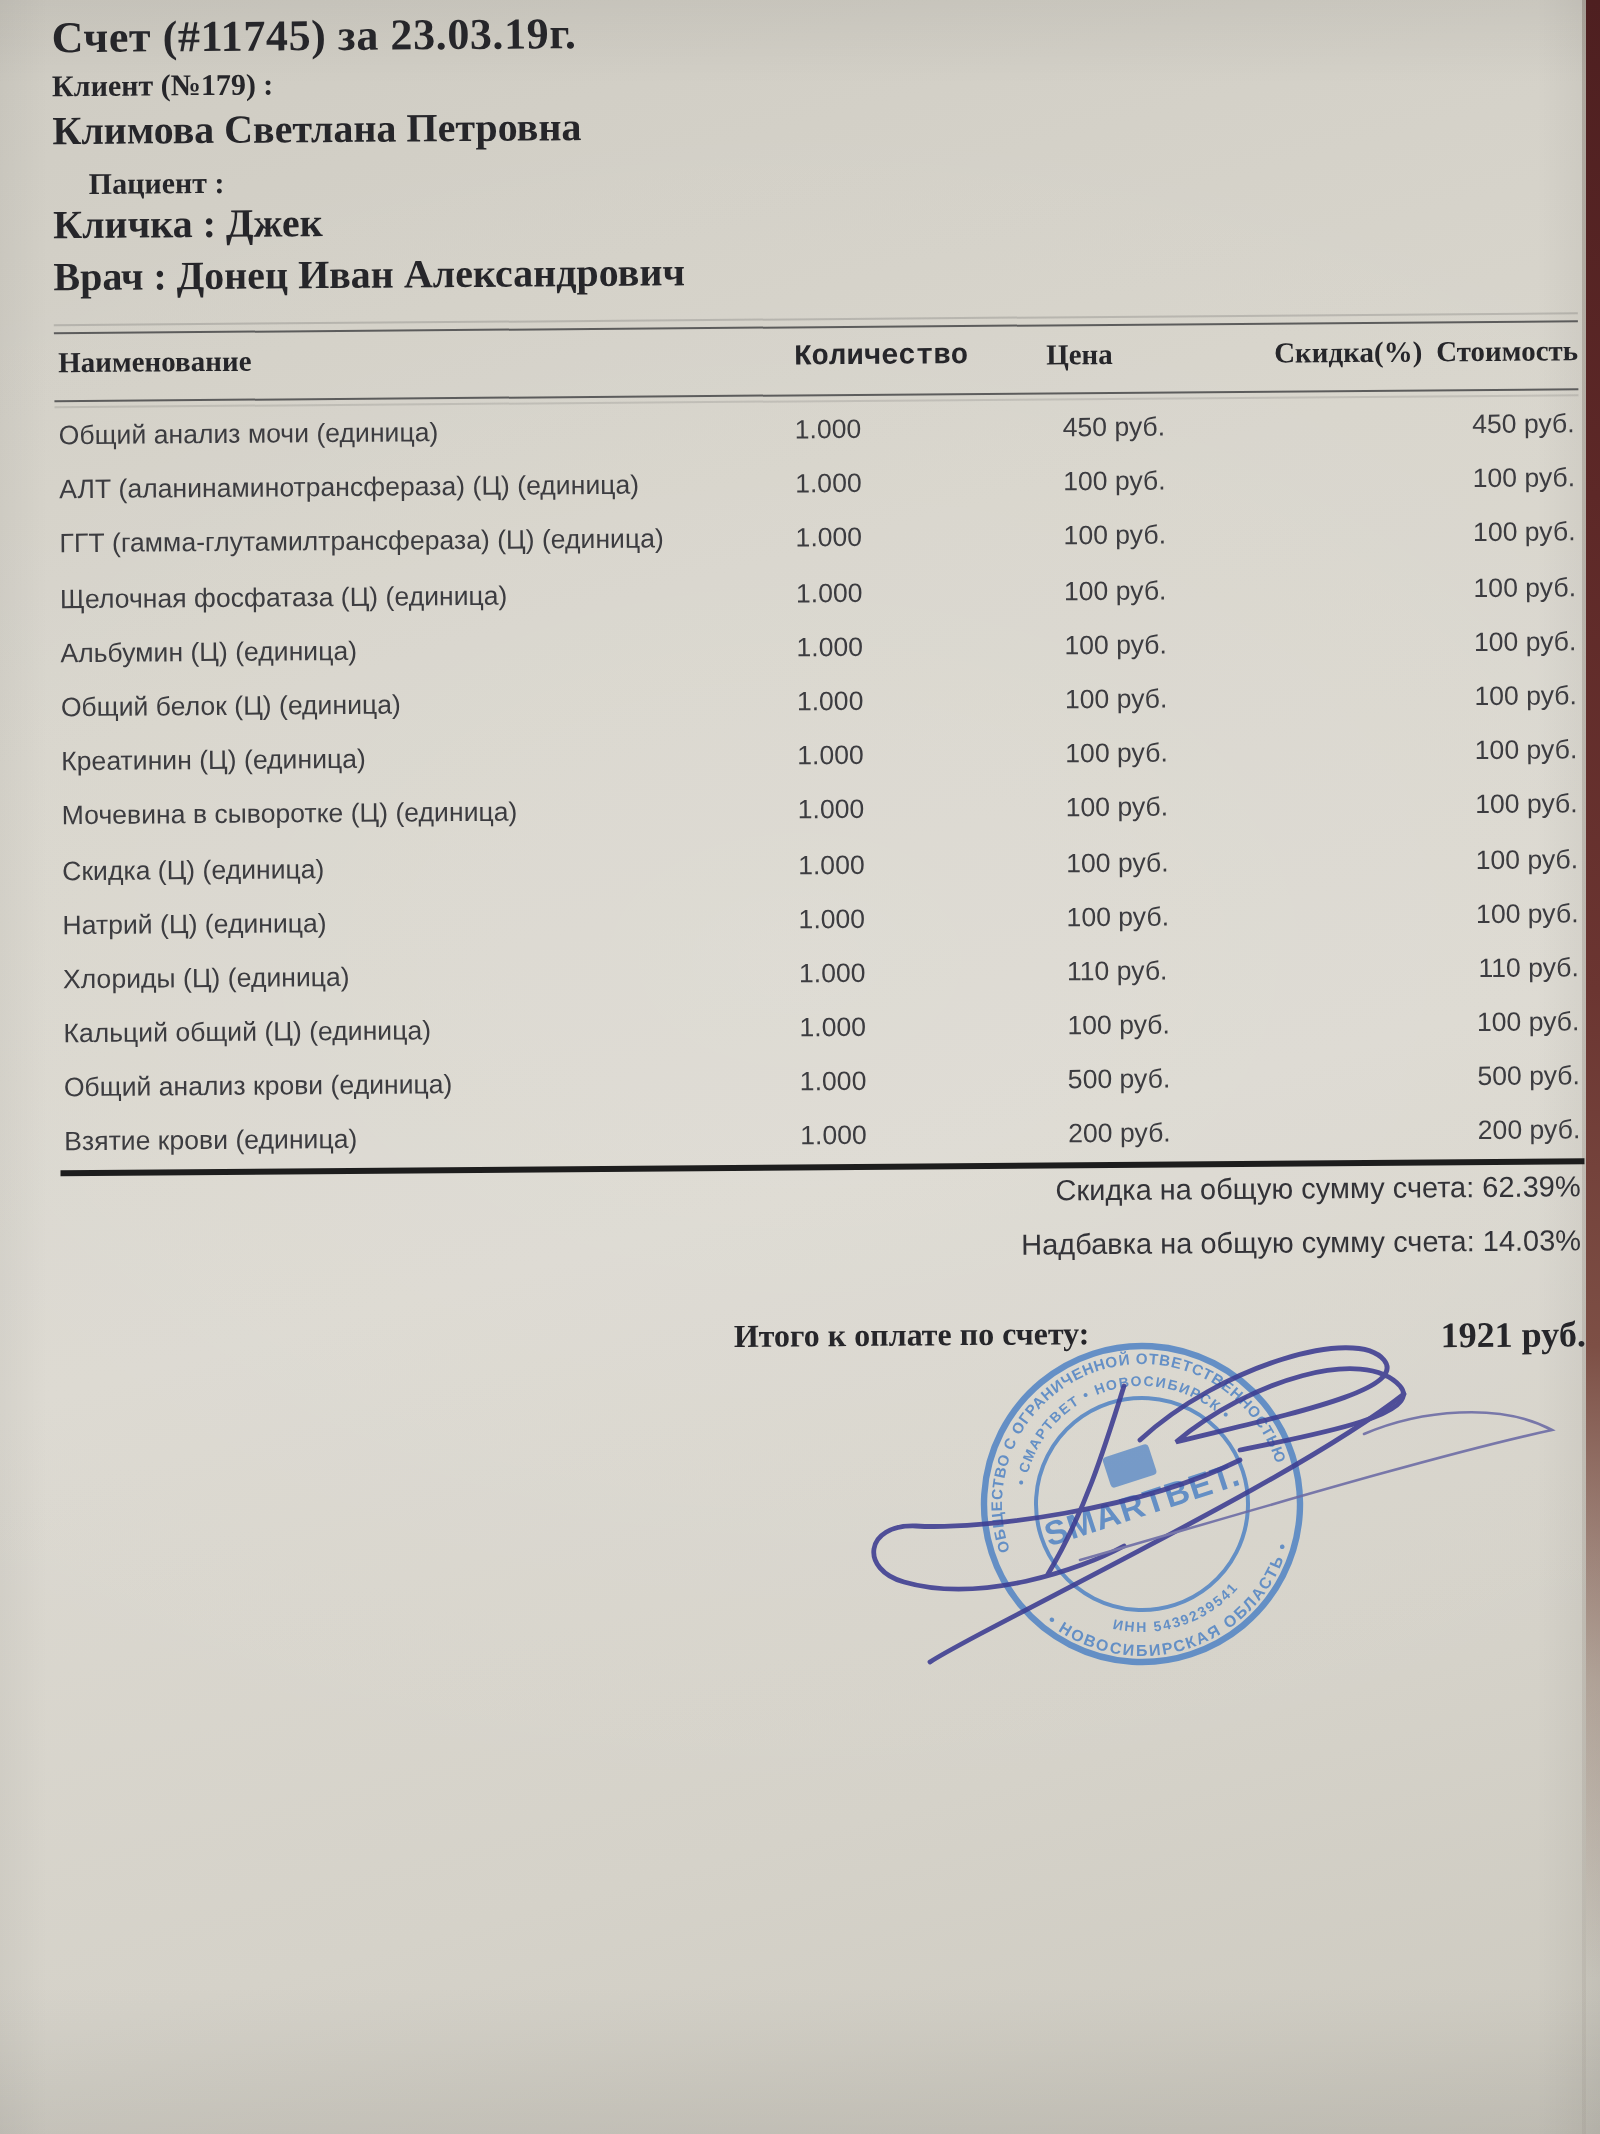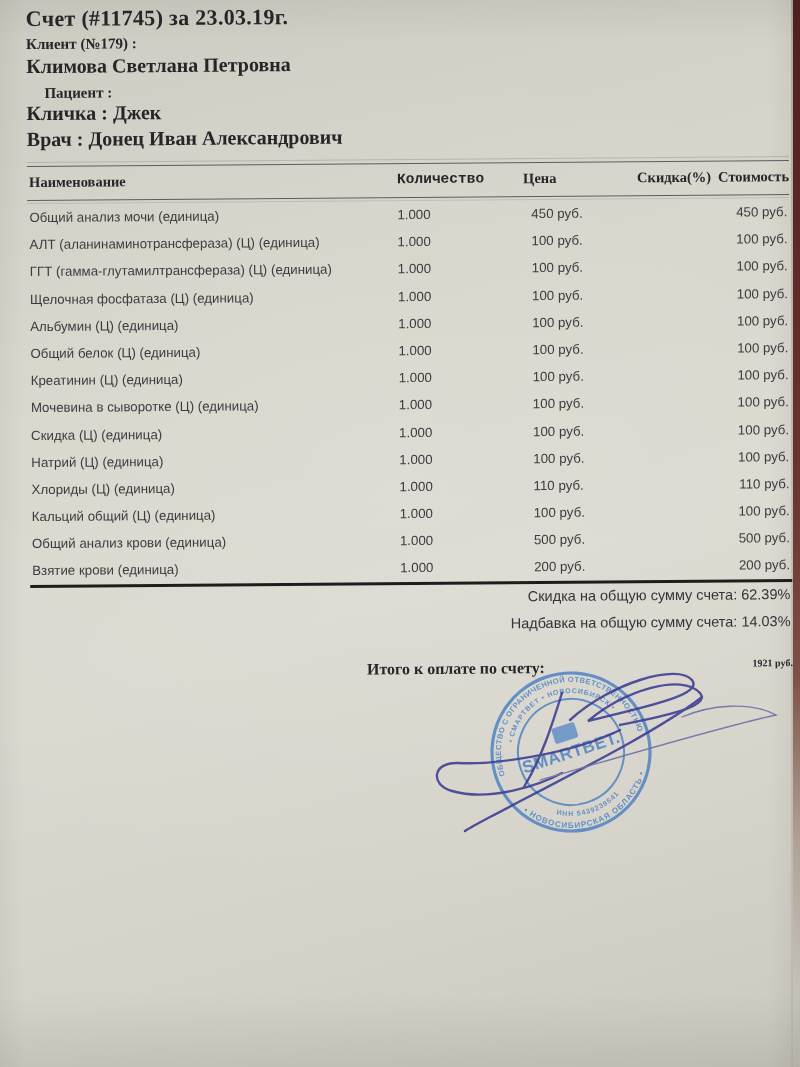--- a/index.html
+++ b/index.html
@@ -46,21 +46,21 @@
   .c-qty{left:398px;width:114px;text-align:left;}
   .c-price{left:532px;width:90px;text-align:left;}
   .c-disc{left:600px;width:60px;text-align:center;}
   .c-cost{left:640px;width:148px;text-align:right;}
 
   
   .adj-line{position:absolute;right:12px;width:520px;text-align:right;
     font-family:"Liberation Sans","DejaVu Sans",sans-serif;font-size:14.5px;color:#333338;}
   .adj1{top:592px;} .adj2{top:619px;}
   .total-label{position:absolute;left:364px;top:663px;font-size:16px;font-weight:bold;}
-  .total-value{position:absolute;right:10px;top:663px;font-size:10px;font-weight:bold;}
+  .total-value{position:absolute;right:10px;top:663px;font-size:18px;font-weight:bold;}
 
   
   #stamp{position:absolute;left:471px;top:652px;width:200px;height:200px;opacity:0.82;}
   #signature{position:absolute;left:420px;top:645px;width:380px;height:230px;opacity:0.88;}
 </style>
 </head>
 <body>
 
 <div class="paper-shade"></div>
 <div class="edge-line"></div>

